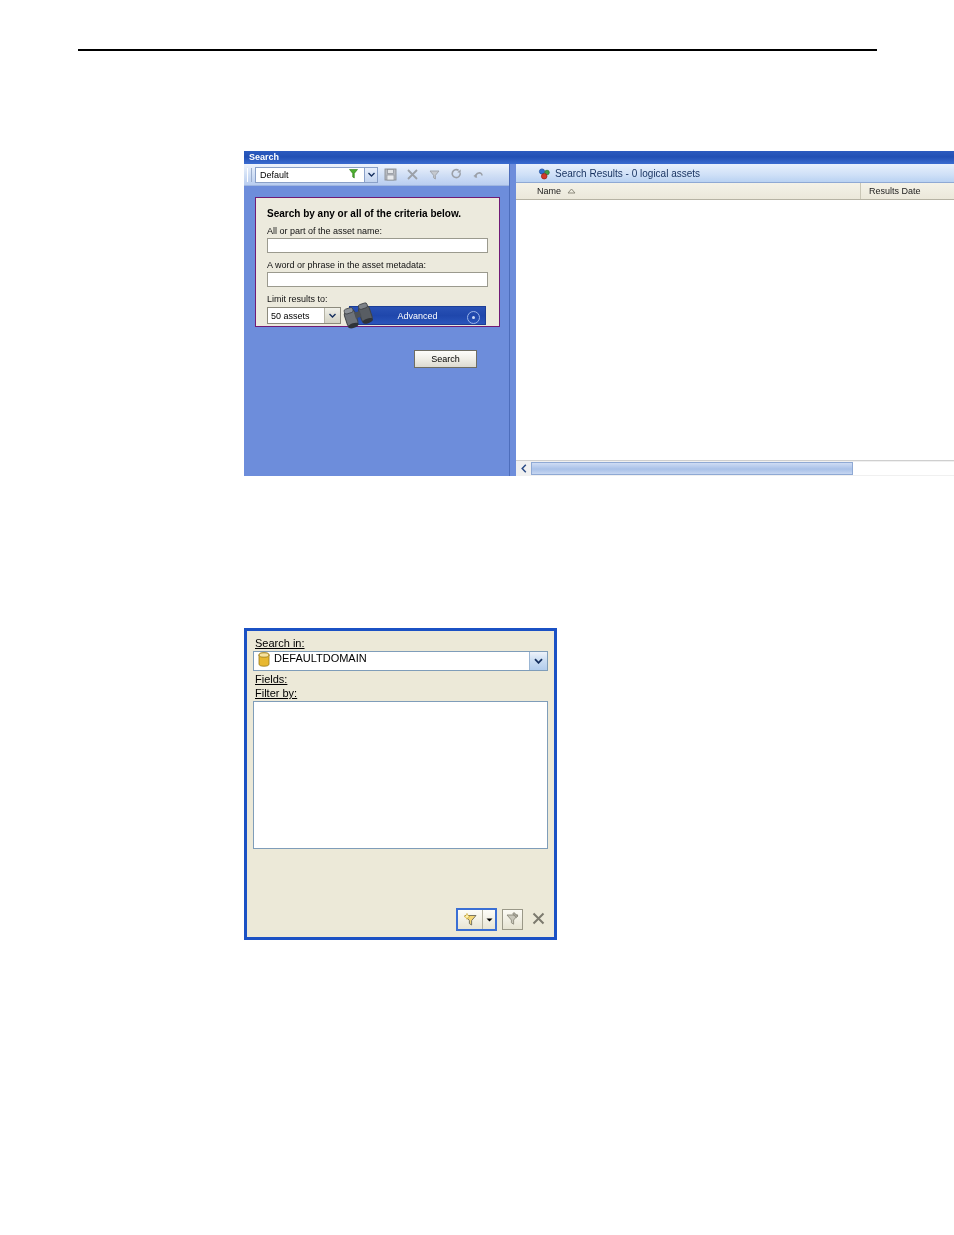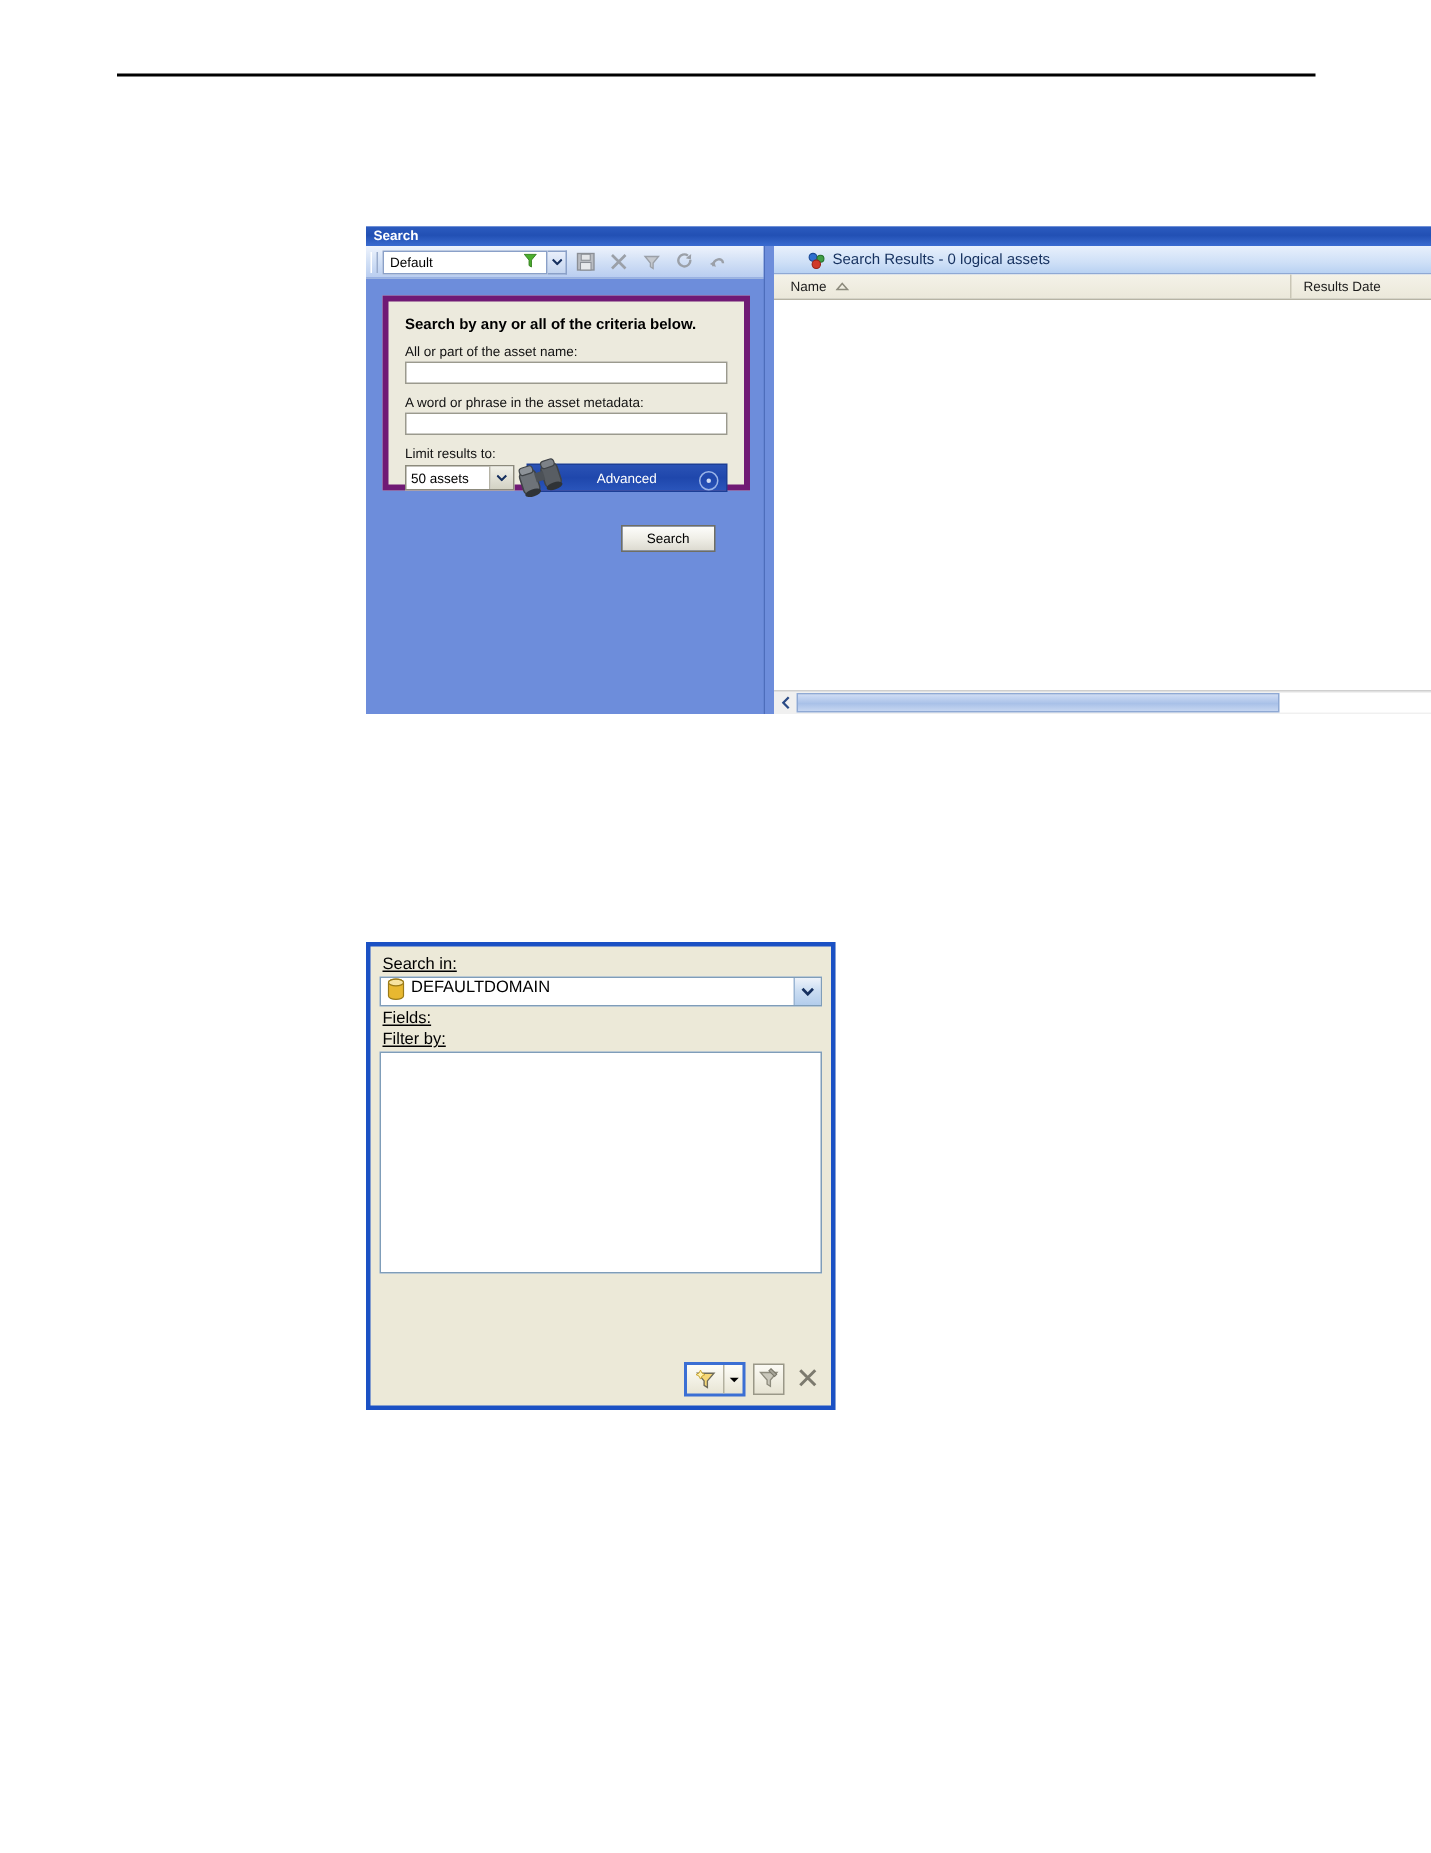--- a/index.html
+++ b/index.html
@@ -107,21 +107,21 @@
   }
   .tb-btn svg { display: block; }
 
   .criteria-box {
     position: absolute;
     left: 11px;
     top: 33px;
     width: 245px;
     height: 130px;
     background: #eceadd;
-    border: 4px solid #701a75;
+    border: 1px solid #701a75;
     box-sizing: border-box;
     padding: 10px 11px 0 11px;
   }
   .criteria-title {
     font-size: 10px;
     font-weight: bold;
     color: #000;
     line-height: 12px;
     margin-bottom: 6px;
   }
@@ -243,21 +243,21 @@
     background: linear-gradient(180deg,#f4f2e8 0%, #ebe8da 100%);
     border-bottom: 1px solid #b6b3a4;
     display: flex;
     align-items: center;
     font-size: 9px;
     color: #1b1b1b;
     box-sizing: border-box;
   }
   .col-name {
     width: 345px;
-    padding-left: 11px;
+    padding-left: 21px;
     display: flex;
     align-items: center;
     gap: 6px;
     border-right: 1px solid #c9c6b6;
     box-sizing: border-box;
     height: 100%;
   }
   .col-date {
     padding-left: 8px;
     display: flex;

